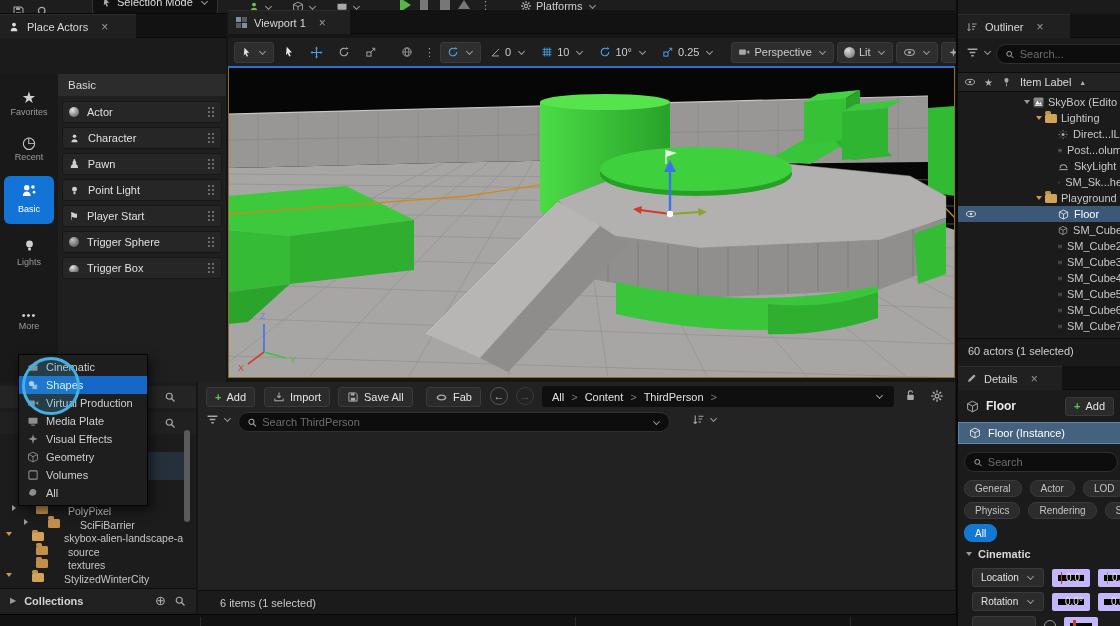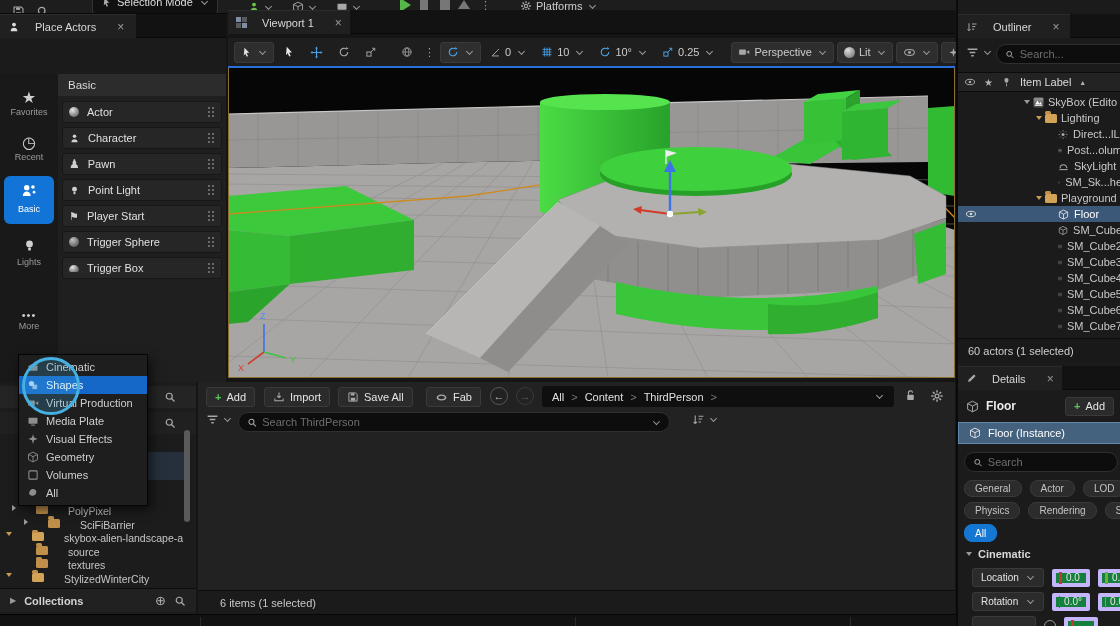--- a/index.html
+++ b/index.html
@@ -7,39 +7,39 @@
   body{font-family:"Liberation Sans","DejaVu Sans",sans-serif;color:#cfcfcf}
   #root{position:relative;width:1120px;height:626px;background:#151515;overflow:hidden}
   .abs{position:absolute}
   .row{display:flex;align-items:center}
   .ic{display:inline-block;vertical-align:middle;color:#a8a8a8}
   .chev{width:5px;height:5px;border-right:1.4px solid #9a9a9a;border-bottom:1.4px solid #9a9a9a;transform:rotate(45deg);display:inline-block;margin:0 2px 2px 4px}
   .pill{background:#0d0d0d;border:1px solid #2f2f2f;border-radius:10px;display:flex;align-items:center;gap:5px;padding:0 8px;color:#777}
   .pill input{background:transparent;border:none;outline:none;color:#bbb;font-size:11px;width:100%}
   .pill input::placeholder{color:#6e6e6e}
   .btn{background:#2b2b2b;border:1px solid #3a3a3a;border-radius:3px;display:flex;align-items:center;gap:5px;padding:0 8px;height:20px;font-size:11px;color:#e4e4e4}
-  .tab{background:#202020;display:flex;align-items:center;gap:15px;padding:0 8px;height:24px;font-size:11px;color:#d8d8d8;border-top:1px solid #2c2c2c}
+  .tab{background:#202020;display:flex;align-items:center;gap:7px;padding:0 8px;height:24px;font-size:11px;color:#d8d8d8;border-top:1px solid #2c2c2c}
   .tabbar{background:#121212;border-bottom:1px solid #090909}
   .x{color:#9a9a9a;font-size:12px;margin-left:6px}
   .chip{background:#2c2c2c;border:1px solid #3a3a3a;border-radius:8px;height:17px;display:flex;align-items:center;justify-content:center;font-size:10px;color:#c4c4c4;padding:0 10px}
   .dots{width:8px;height:12px;background-image:radial-gradient(#6a6a6a 1px,transparent 1.2px);background-size:4px 4px}
   .fold{width:12px;height:9px;background:#c0904a;border-radius:1.5px;position:relative;flex:0 0 auto}
   .fold::before{content:"";position:absolute;top:-2.5px;left:0;width:6px;height:3px;background:#c0904a;border-radius:1.5px 1.5px 0 0}
   .fold.open{background:#d2a257}
   .sphere{border-radius:50%;background:radial-gradient(circle at 35% 30%,#e8e8e8,#8e8e8e 55%,#4e4e4e)}
   .vtb{display:flex;align-items:center;gap:3px;color:#b8b8b8}
   .vbtn{height:21px;display:flex;align-items:center;gap:4px;padding:0 6px;border-radius:3px;font-size:11px;color:#ccc}
   .vbtn.dk{background:#2e2e2e;border:1px solid #3a3a3a}
   .sep{width:1px;height:16px;background:#3a3a3a;margin:0 3px}
   .trow{display:flex;align-items:center;height:16px;font-size:11px;color:#c9c9c9;white-space:nowrap}
   .mrow{display:flex;align-items:center;gap:7px;height:18px;padding:0 8px;font-size:11px;color:#cfcfcf}
   .crow{display:flex;align-items:flex-start;gap:20px;height:13.5px;font-size:10.5px;color:#c6c6c6;white-space:nowrap}
   .caret{width:0;height:0;border-left:4px solid #9a9a9a;border-top:3px solid transparent;border-bottom:3px solid transparent;flex:0 0 auto}
   .caret.down{border-left:3px solid transparent;border-right:3px solid transparent;border-top:4px solid #c79a52;border-bottom:none}
-  .vbox{height:18px;background:#15803d;border:4px solid #c4b5fd;border-radius:2px;display:flex;align-items:center;font-size:10px;color:#e6e6e6;padding:0 4px 0 3px}
+  .vbox{height:18px;background:#000000;border:6px solid #c4b5fd;border-radius:2px;display:flex;align-items:center;font-size:10px;color:#e6e6e6;padding:0 4px 0 3px}
   .vbox i{width:3px;height:12px;margin-right:4px;display:inline-block}
 </style>
 </head>
 <body>
 
 <div id="root">
 
 <svg width="0" height="0" style="position:absolute">
 <defs>
 <linearGradient id="g-mnt" x1="0" y1="0" x2="0" y2="1">

